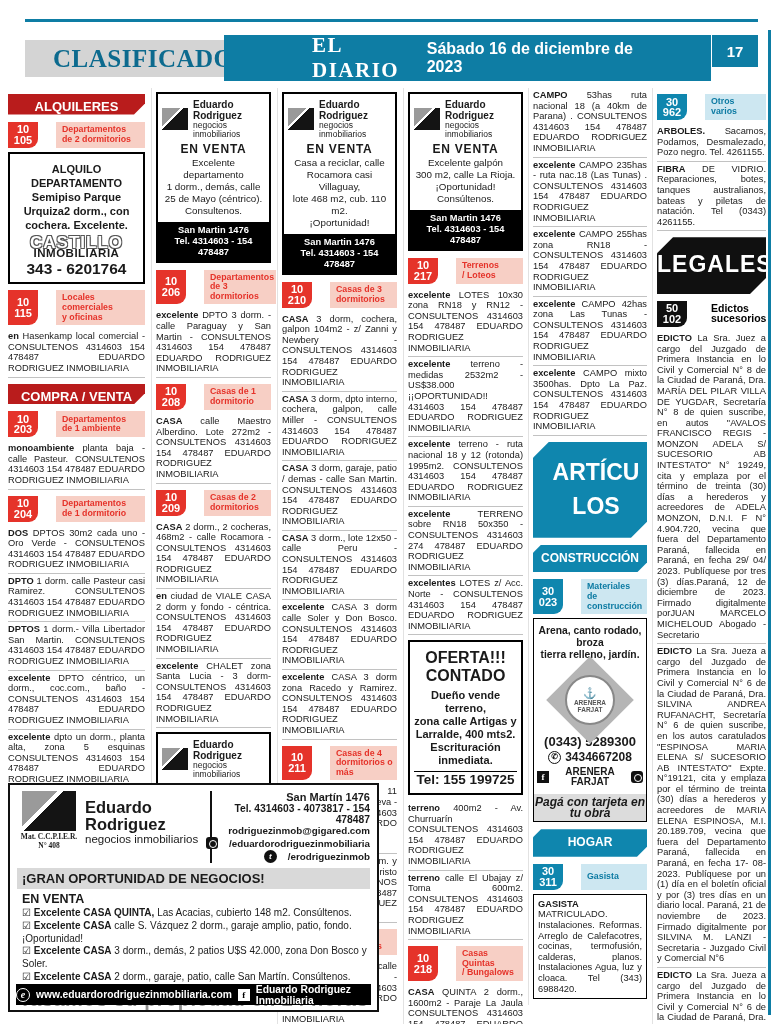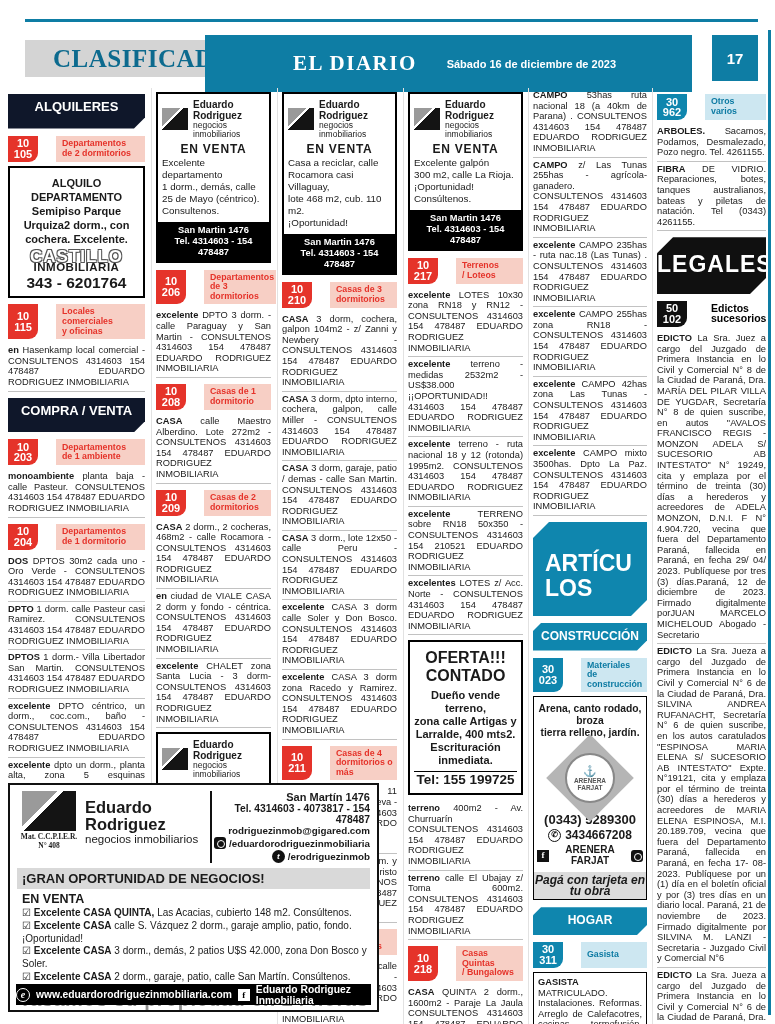--- a/index.html
+++ b/index.html
@@ -3,58 +3,58 @@
 <meta charset="utf-8">
 <style>
 *{margin:0;padding:0;box-sizing:border-box}
 body{background:#e9e9e9;font-family:"Liberation Sans",sans-serif}
 #page{position:relative;width:775px;height:1024px;background:#fff;overflow:hidden;color:#1a1a1a;margin:0 auto}
 .rule-top{position:absolute;left:25px;top:19px;width:733px;height:3px;background:#0e7da4}
 .rule-right{position:absolute;left:768px;top:30px;width:3px;height:985px;background:#0e7da4}
 
 .mh-gray{position:absolute;left:25px;top:40px;width:402px;height:37px;background:#d4d4d4;display:flex;align-items:center;padding-left:28px}
 .mh-gray span{font-family:"Liberation Serif",serif;font-weight:bold;font-size:25px;color:#0c6a8e;letter-spacing:.5px}
-.mh-teal{position:absolute;left:205px;top:35px;width:487px;height:57px;background:#0e7da4;display:flex;align-items:center;color:#fff}
+.mh-teal{position:absolute;left:224px;top:35px;width:487px;height:46px;background:#0e7da4;display:flex;align-items:center;color:#fff}
 .mh-brand{font-family:"Liberation Serif",serif;font-weight:bold;font-size:21px;letter-spacing:1.5px;margin-left:88px}
-.mh-date{font-weight:bold;font-size:11px;margin-left:auto;margin-right:76px}
-.mh-page{position:absolute;left:712px;top:35px;width:46px;height:46px;background:#0e7da4;color:#fff;font-weight:bold;font-size:15px;display:flex;align-items:center;justify-content:center}
+.mh-date{font-weight:bold;font-size:16px;margin-left:auto;margin-right:56px}
+.mh-page{position:absolute;left:712px;top:35px;width:46px;height:32px;background:#0e7da4;color:#fff;font-weight:bold;font-size:15px;display:flex;align-items:center;justify-content:center}
 
 .col{position:absolute;top:88px;font-size:9.3px;line-height:10.6px;text-align:justify}
 #c1{left:8px;width:137px}
 #c2{left:151px;width:120px;border-left:1px solid #e2e2e2;padding-left:4px}
 #c3{left:277px;width:120px;border-left:1px solid #e2e2e2;padding-left:4px}
 #c4{left:403px;width:120px;border-left:1px solid #e2e2e2;padding-left:4px}
 #c5{left:528px;width:119px;border-left:1px solid #e2e2e2;padding-left:4px}
 #c6{left:652px;width:114px;border-left:1px solid #e2e2e2;padding-left:4px}
 .ad{padding:2px 0 3px;border-bottom:1px solid #c2c2c2;overflow-wrap:break-word}
 
 .bn{position:relative;color:#fff;font-weight:bold;text-align:center;margin:6px 0 7px}
-.bn.red{background:#0f172a;font-size:13px;padding:8px 0 16px;clip-path:polygon(0 0,100% 0,100% calc(100% - 11px),calc(100% - 11px) 100%,0 100%)}
+.bn.red{background:#b91c1c;font-size:13px;padding:8px 0 2px;clip-path:polygon(0 0,100% 0,100% calc(100% - 11px),calc(100% - 11px) 100%,0 100%)}
 .bn.blue{background:#0f86ae;font-size:12px;padding:8px 0 9px;clip-path:polygon(0 8px,8px 0,100% 0,100% calc(100% - 10px),calc(100% - 10px) 100%,0 100%)}
-.bn.big{font-size:23px;line-height:25px;text-align:left;padding:29px 0 15px 12px;white-space:pre-line;clip-path:polygon(0 16px,16px 0,100% 0,100% calc(100% - 16px),calc(100% - 16px) 100%,0 100%)}
+.bn.big{font-size:23px;line-height:34px;text-align:center;padding:13px 0 15px 12px;white-space:pre-line;clip-path:polygon(0 16px,16px 0,100% 0,100% calc(100% - 16px),calc(100% - 16px) 100%,0 100%)}
 .bn.black{background:#101010;font-size:23px;letter-spacing:1px;padding:22px 0 24px;clip-path:polygon(0 16px,16px 0,100% 0,100% calc(100% - 16px),calc(100% - 16px) 100%,0 100%)}
 
 .cat{display:flex;margin:6px 0 4px;text-align:left}
 .cat .num{width:30px;min-height:26px;color:#fff;font-weight:bold;font-size:11px;line-height:10.5px;display:flex;flex-direction:column;align-items:center;justify-content:center;border-radius:0 0 9px 0;flex:none}
 .cat .lbl{flex:1;margin-left:18px;font-weight:bold;font-size:8.8px;line-height:9.6px;display:flex;align-items:center;padding:3px 2px 3px 6px;white-space:pre-line}
 .cat.red .num{background:#e5332a}
 .cat.red .lbl{background:#f7cfc5;color:#e5332a}
 .cat.blue .num{background:#0f86ae}
 .cat.blue .lbl{background:#cde7f1;color:#0d7ba3}
 .cat.black .num{background:#101010}
 .cat.black .lbl{background:#fff;color:#000;font-size:10.5px}
 
 .erbox{border:2px solid #000;text-align:center;padding:5px 4px 0;margin:4px 0 7px;background:#fff}
 .erhead{display:flex;align-items:center;justify-content:center;gap:5px}
 .erlogo{width:26px;height:22px;flex:none;background:linear-gradient(135deg,#9a9a9a 0 38%,#fff 38% 44%,#141414 44%)}
 .erbrand{text-align:left}
 .erbrand b{display:block;font-size:10px;line-height:11px}
 .erbrand i{display:block;font-style:normal;font-size:8.5px;line-height:9px}
 .ertitle{font-weight:bold;font-size:12px;letter-spacing:.8px;margin:5px 0 2px}
-.erbody{font-size:9.8px;line-height:12px;white-space:pre-line;text-align:left}
+.erbody{font-size:9.8px;line-height:12px;white-space:pre-line;text-align:center}
 .erfoot{background:#000;color:#fff;font-weight:bold;font-size:9.3px;line-height:11px;padding:3px 0;margin:5px -4px 0}
 .erfoot span{display:block}
 
 .castillo{border:2px solid #000;text-align:center;padding:8px 4px;margin:4px 0 6px}
 .castillo .body{font-weight:bold;font-size:11px;line-height:14px;white-space:pre-line}
 .castillo .logo{font-weight:bold;font-size:17px;letter-spacing:1px;color:#fff;text-shadow:-1px -1px 0 #555,1px -1px 0 #555,-1px 1px 0 #555,1px 1px 0 #555;margin:6px 0 0}
 .castillo .sub{font-weight:bold;font-size:11.5px;letter-spacing:.5px}
 .castillo .tel{font-weight:bold;font-size:15.5px;margin-top:5px}
 
 .oferta{border:2px solid #000;text-align:center;padding:7px 4px;margin:5px 0 6px}
@@ -87,21 +87,21 @@
 .ba-logowrap{width:64px;flex:none;text-align:center}
 .ba-logo{width:54px;height:40px;margin:0 auto;background:linear-gradient(135deg,#9a9a9a 0 38%,#fff 38% 44%,#141414 44%)}
 .ba-mat{font-family:"Liberation Serif",serif;font-weight:bold;font-size:7.5px;line-height:8.5px;white-space:pre-line;margin-top:2px}
 .ba-brand{flex:1;padding:8px 0 0 4px;border-right:2px solid #111;align-self:stretch}
 .ba-name{font-weight:bold;font-size:16.5px;line-height:17px}
 .ba-sub{font-size:11.5px}
 .ba-contact{width:158px;flex:none;text-align:right;padding-left:6px;font-weight:bold}
 .ba-addr{font-size:11px}
 .ba-tel{font-size:10.3px}
 .ba-mail{font-size:9.8px}
-.ba-soc{font-size:9.8px;display:flex;align-items:center;justify-content:flex-end;gap:3px;margin-top:1px}
+.ba-soc{font-size:9.8px;display:flex;align-items:center;justify-content:flex-end;gap:11px;margin-top:1px}
 .ba-banner{background:#d9d9d9;font-weight:bold;font-size:13px;padding:3px 5px;margin-top:5px}
 .ba-venta{font-weight:bold;font-size:12.5px;margin:3px 0 1px 5px}
 .ba-list{list-style:none;margin-left:5px}
 .ba-list li{font-size:10px;line-height:12.8px}
 .ba-tag{font-weight:bold;font-size:20px;letter-spacing:.5px;color:#8f8f8f;text-align:center;margin-top:4px}
 .ba-foot{position:absolute;left:6px;right:6px;bottom:5px;background:#000;color:#fff;font-weight:bold;font-size:10.3px;height:21px;display:flex;align-items:center;justify-content:center;gap:6px}
 .ba-foot .icn.fb{background:#fff;color:#000}
 .pre{white-space:pre-line}
 </style>
 </head>
@@ -319,21 +319,21 @@
       <div class="num">
           <span>10</span>
           <span>217</span>
         </div>
       <div class="lbl">Terrenos
 / Loteos</div>
     </div>
     <p class="ad"><b>excelente</b> <span>LOTES 10x30 zona RN18 y RN12 - CONSULTENOS 4314603 154 478487 EDUARDO RODRIGUEZ INMOBILIARIA</span></p>
     <p class="ad"><b>excelente</b> <span>terreno - medidas 2532m2 - US$38.000 ¡¡OPORTUNIDAD!! 4314603 154 478487 EDUARDO RODRIGUEZ INMOBILIARIA</span></p>
     <p class="ad"><b>excelente</b> <span>terreno - ruta nacional 18 y 12 (rotonda) 1995m2. CONSULTENOS 4314603 154 478487 EDUARDO RODRIGUEZ INMOBILIARIA</span></p>
-    <p class="ad"><b>excelente</b> <span>TERRENO sobre RN18 50x350 - CONSULTENOS 4314603 154 210521 EDUARDO RODRIGUEZ INMOBILIARIA</span></p>
+    <p class="ad"><b>excelente</b> <span>TERRENO sobre RN18 50x350 - CONSULTENOS 4314603 274 478487 EDUARDO RODRIGUEZ INMOBILIARIA</span></p>
     <p class="ad"><b>excelentes</b> <span>LOTES z/ Acc. Norte - CONSULTENOS 4314603 154 478487 EDUARDO RODRIGUEZ INMOBILIARIA</span></p>
     <div class="oferta">
       <div class="t">OFERTA!!!
 CONTADO</div>
       <div class="b">Dueño vende terreno,
 zona calle Artigas y
 Larralde, 400 mts2.
 Escrituración
 inmediata.</div>
       <div class="tel">Tel: 155 199725</div>
@@ -347,21 +347,20 @@
         </div>
       <div class="lbl">Casas Quintas
 / Bungalows</div>
     </div>
     <p class="ad"><b>CASA</b> <span>QUINTA 2 dorm., 1600m2 - Paraje La Jaula CONSULTENOS 4314603 154 478487 EDUARDO RODRIGUEZ INMOBILIARIA</span></p>
 
   </section>
 
   <section class="col" id="c5">
     <p class="ad"><b>CAMPO</b> <span>53has ruta nacional 18 (a 40km de Parana) . CONSULTENOS 4314603 154 478487 EDUARDO RODRIGUEZ INMOBILIARIA</span></p>
-    <p class="ad"><b>CAMPO</b> <span>z/ Las Tunas 255has - agrícola-ganadero. CONSULTENOS 4314603 154 478487 EDUARDO RODRIGUEZ INMOBILIARIA</span></p>
     <p class="ad"><b>excelente</b> <span>CAMPO 235has - ruta nac.18 (Las Tunas) . CONSULTENOS 4314603 154 478487 EDUARDO RODRIGUEZ INMOBILIARIA</span></p>
     <p class="ad"><b>excelente</b> <span>CAMPO 255has zona RN18 - CONSULTENOS 4314603 154 478487 EDUARDO RODRIGUEZ INMOBILIARIA</span></p>
     <p class="ad"><b>excelente</b> <span>CAMPO 42has zona Las Tunas - CONSULTENOS 4314603 154 478487 EDUARDO RODRIGUEZ INMOBILIARIA</span></p>
     <p class="ad"><b>excelente</b> <span>CAMPO mixto 3500has. Dpto La Paz. CONSULTENOS 4314603 154 478487 EDUARDO RODRIGUEZ INMOBILIARIA</span></p>
     <div class="bn blue big" style="background:#0f86ae">ARTÍCU
 LOS</div>
     <div class="bn blue"><span>CONSTRUCCIÓN</span></div>
     <div class="cat blue">
       <div class="num">
           <span>30</span>

